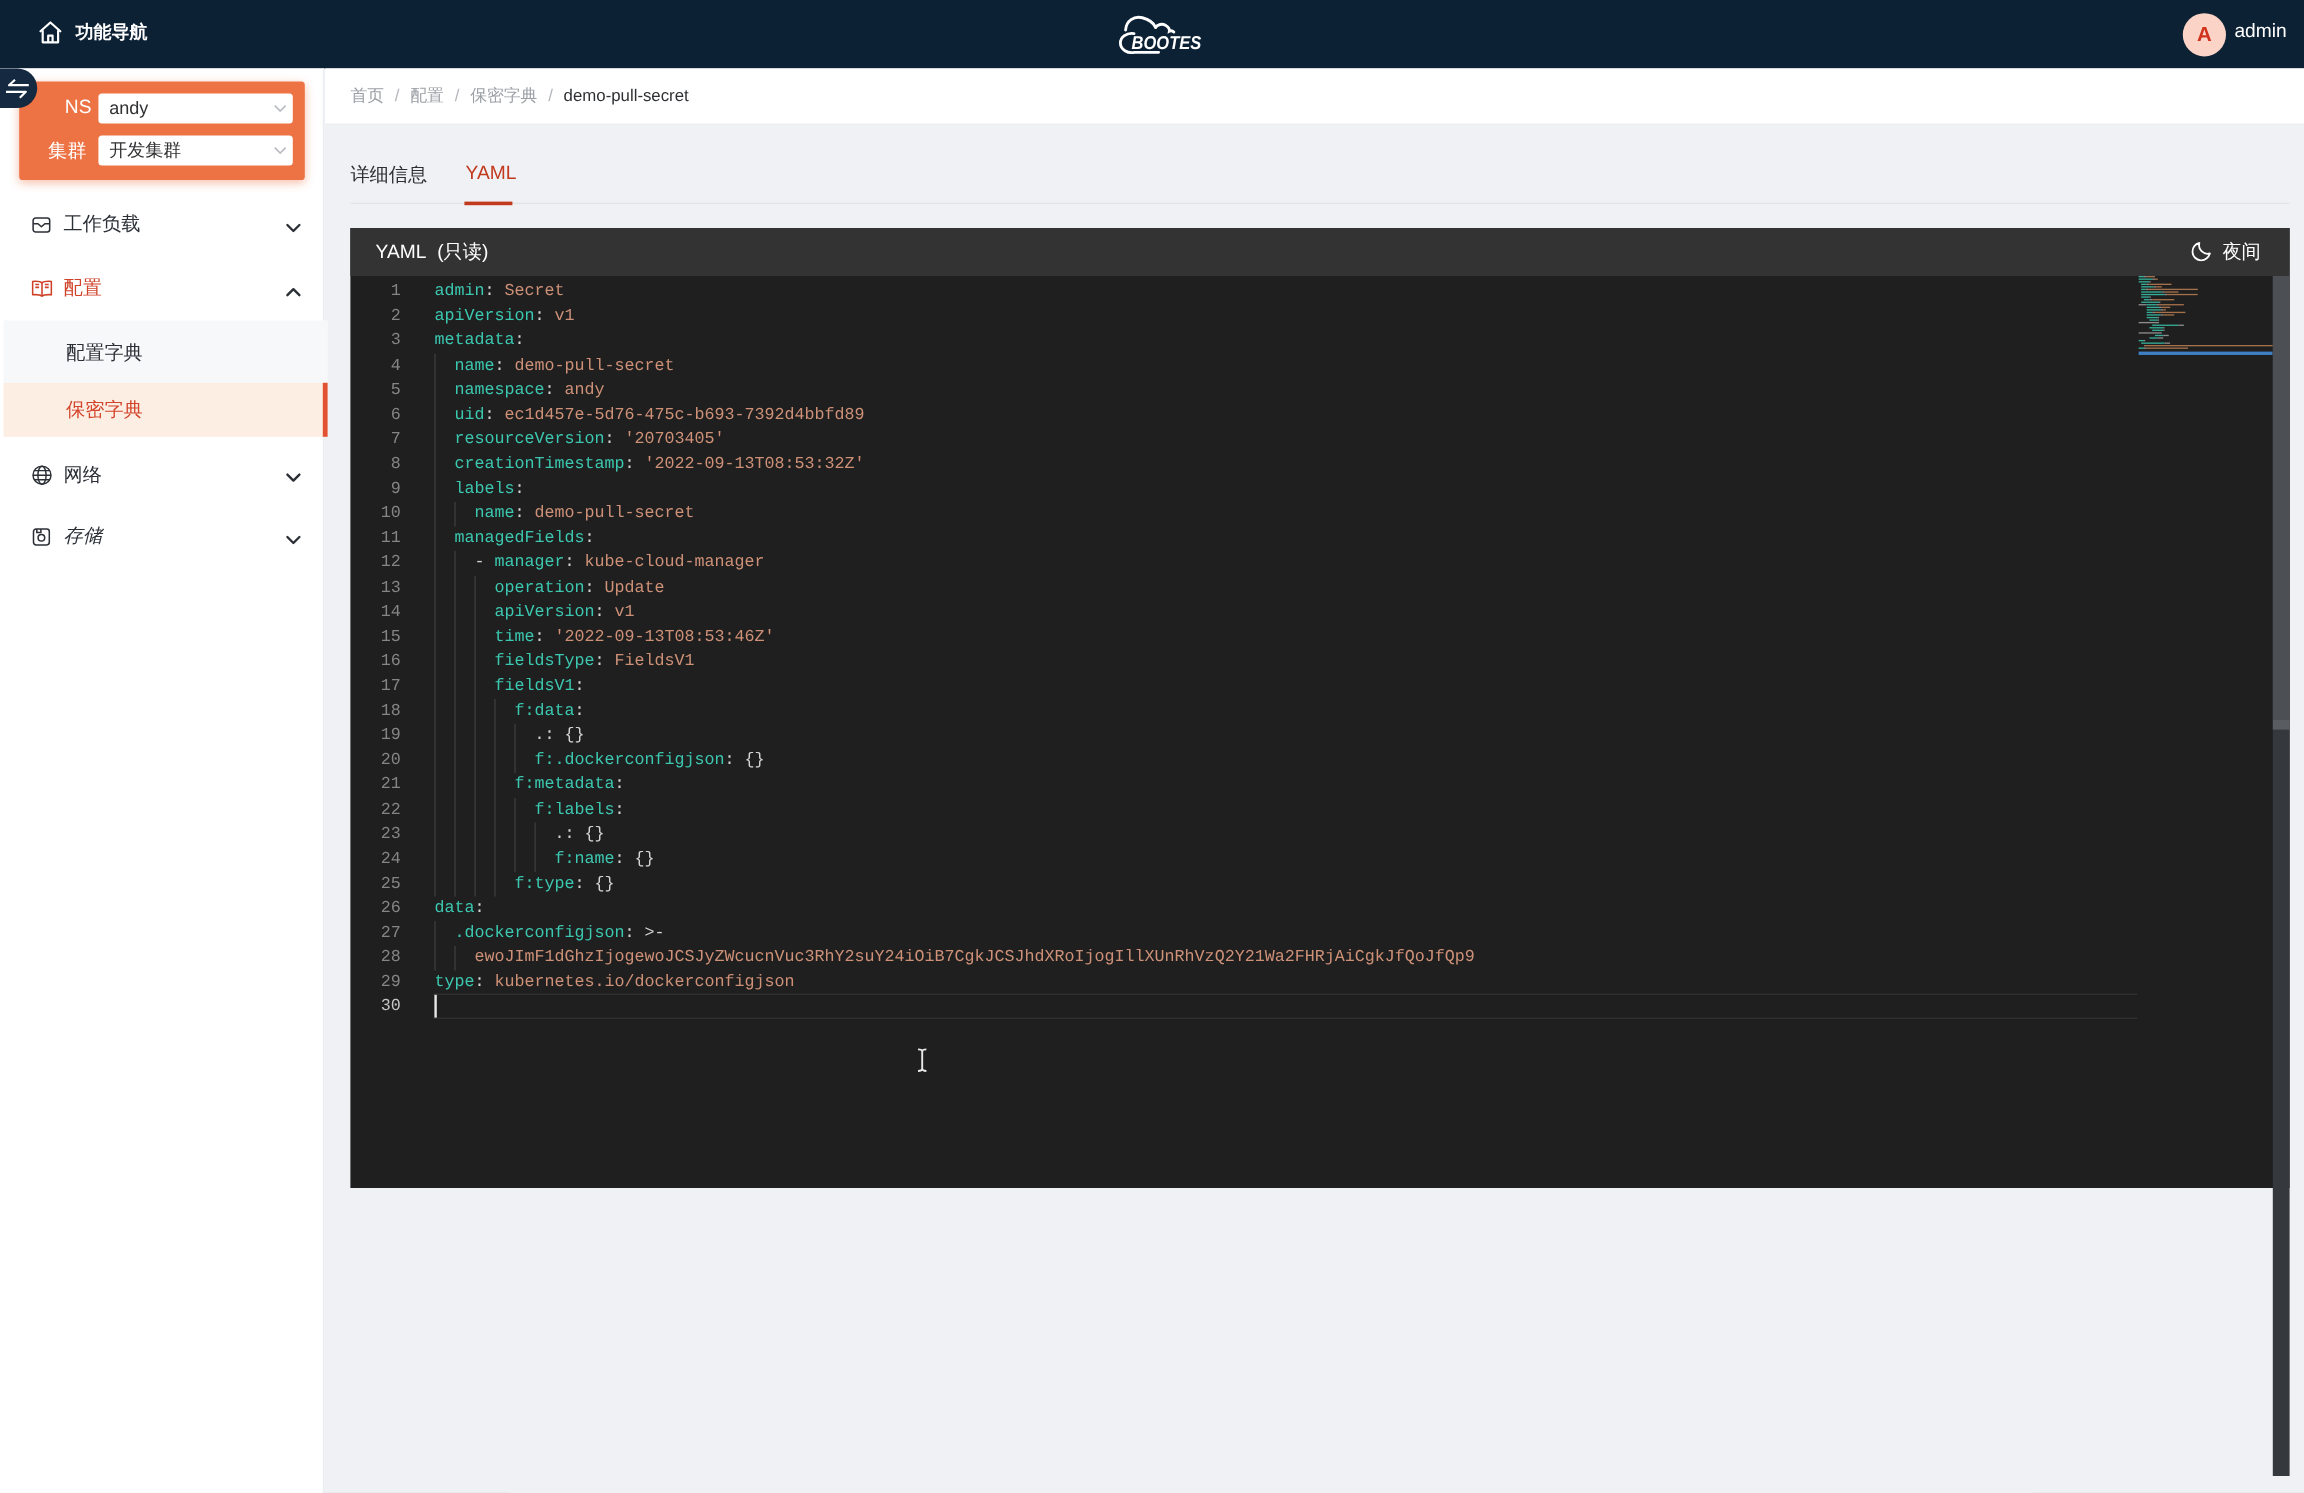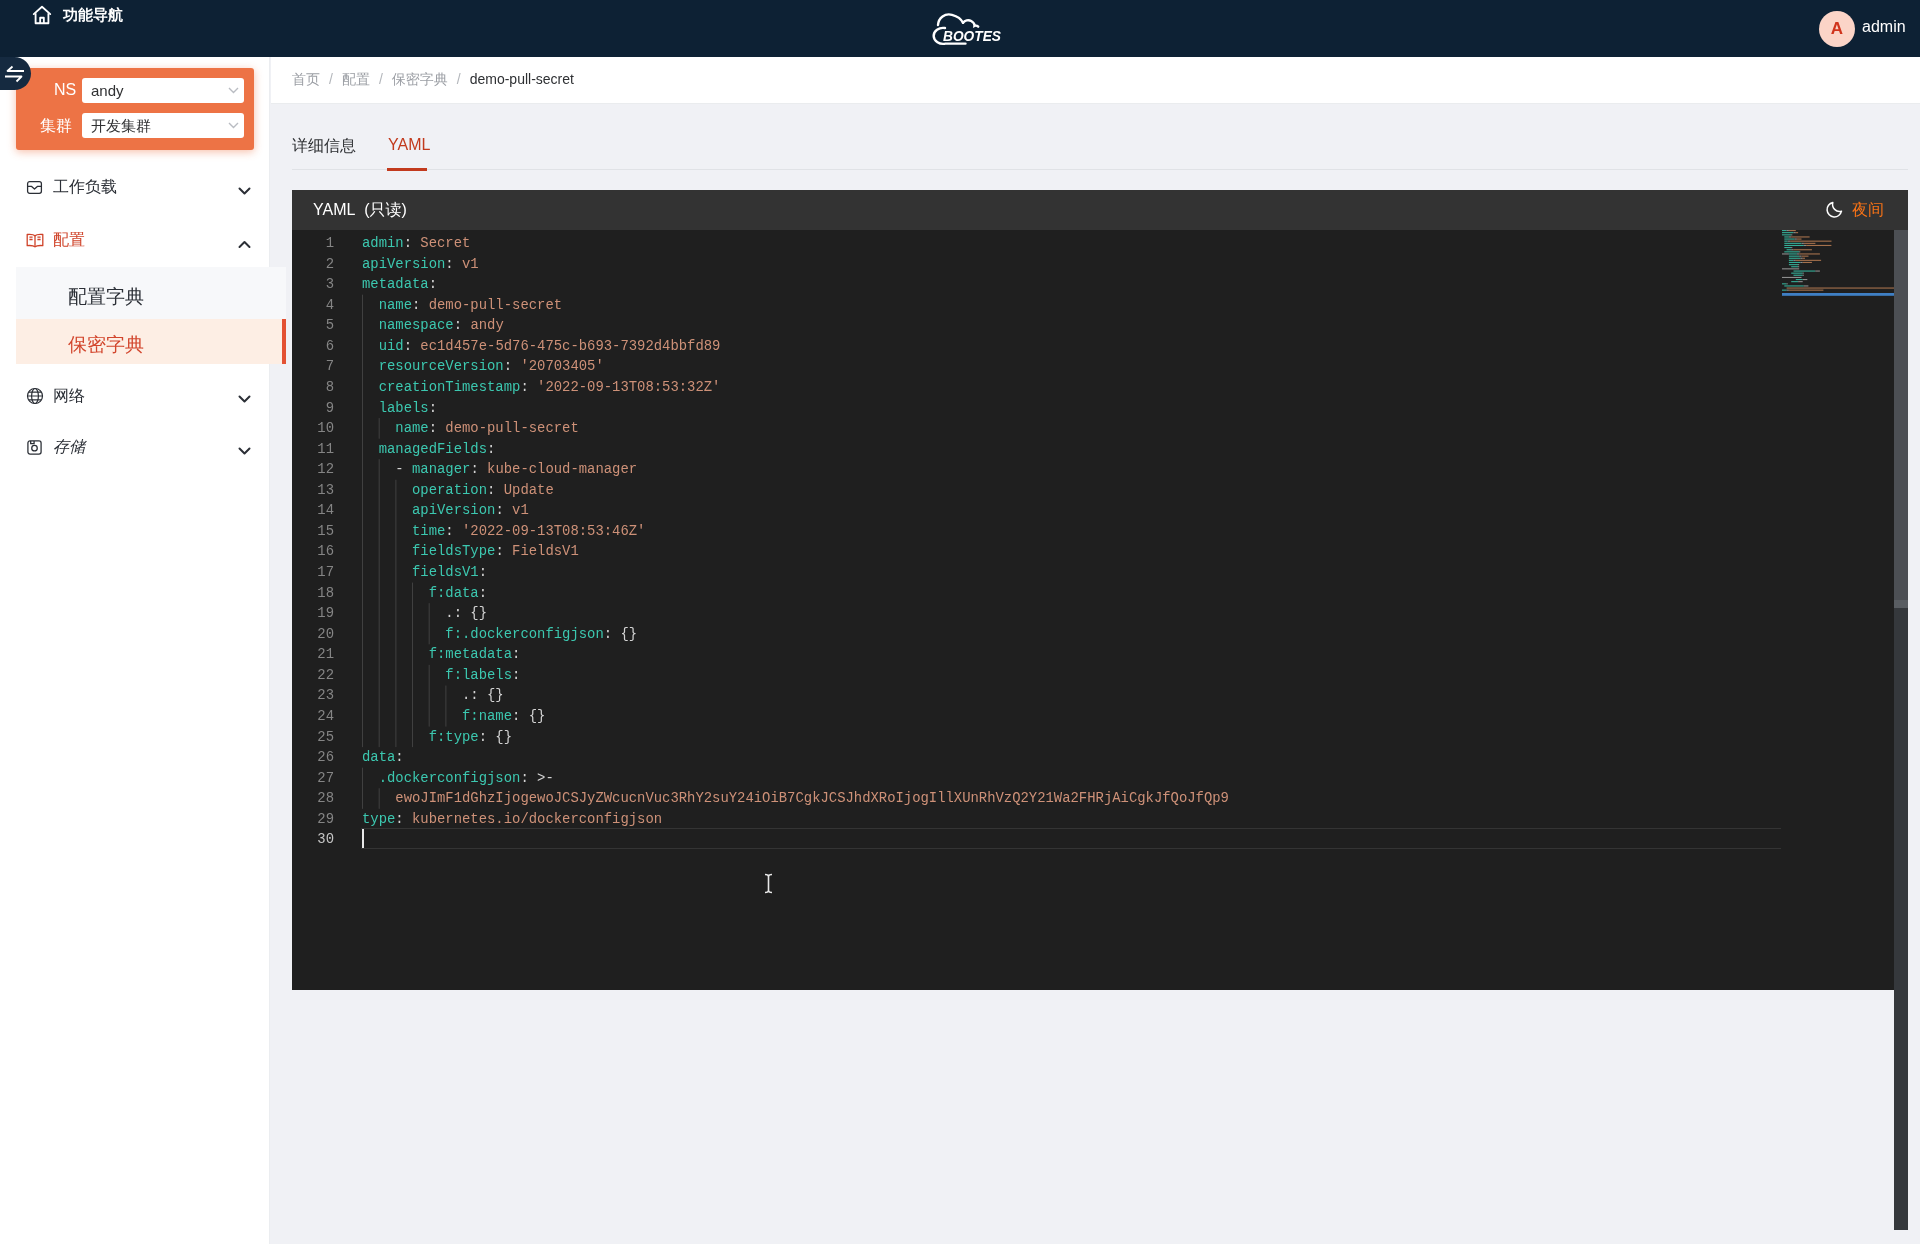--- a/index.html
+++ b/index.html
@@ -1,20 +1,20 @@
 <!DOCTYPE html>
 <html><head>
 <meta charset="utf-8">
 <style>
   * { margin:0; padding:0; box-sizing:border-box; }
   html,body { width:1920px; height:1244px; overflow:hidden; background:#f0f1f5;
     font-family:"Liberation Sans", sans-serif; }
   
   #nav { position:absolute; left:0; top:0; width:1920px; height:57px; background:#0d2134; }
-  #nav .left { position:absolute; left:31px; top:4px; display:flex; align-items:center; color:#fff;font-family:Liberation Mono, monospace; }
+  #nav .left { position:absolute; left:31px; top:16px; display:flex; align-items:center; color:#fff;font-family:Liberation Mono, monospace; }
   #nav .left .txt { font-size:15px; font-weight:bold; margin-left:10px; }
   #logo { position:absolute; left:925px; top:6px; }
   #avatar { position:absolute; left:1819px; top:11px; width:36px; height:36px; border-radius:50%;
     background:#fbd4c7; color:#d0331c; font-weight:bold; font-size:17px; text-align:center; line-height:36px; }
   #adminname { position:absolute; left:1862px; top:18px; color:#fff; font-size:16px; }
   
   #side { position:absolute; left:0; top:57px; width:270px; height:1187px; background:#fff;
     border-right:1px solid #ebedf0; }
   #collapse { position:absolute; left:0; top:57px; width:31px; height:33px; background:#152a40;
     border-radius:0 16.5px 16.5px 0; color:#fff; z-index:6; }
@@ -25,38 +25,38 @@
   .nsrow .lab { position:absolute; left:38px; top:3px; color:#fff; font-size:16px; }
   .nsrow .inp { position:absolute; left:66px; top:0; width:162px; height:25px; background:#fff;
     border-radius:3px; font-size:15px; color:#303133; line-height:25px; padding-left:9px; }
   .nsrow .car { position:absolute; left:212px; top:9px; width:11px; height:7px; }
   .nsrow .car svg { display:block; }
   
   .mitem { position:absolute; left:0; width:270px; height:52px; font-size:16px; color:#2b2f36;padding-left:24px; }
   .mitem .ic { position:absolute; left:26px; top:17px; }
   .mitem .t { position:absolute; left:53px; top:16px; }
   .mitem .chev { position:absolute; left:238px; top:21px; }
-  .sub { position:absolute; left:16px; width:270px; height:48px; font-size:19px; color:#2b2f36;text-align:right; }
+  .sub { position:absolute; left:3px; width:270px; height:48px; font-size:16px; color:#2b2f36;text-align:right; }
   .sub .t { position:absolute; left:52px; top:15px; }
   
   #crumbbar { position:absolute; left:271px; top:57px; width:1649px; height:47px; background:#fff;
     border-bottom:1px solid #eaecee; font-size:14px; }
   #crumbbar .in { position:absolute; left:21px; top:14px; color:#9b9ea4; }
   #crumbbar .dark { color:#2e3033; }
   #crumbbar .sep { margin:0 9px; color:#b3b6bb; }
   .tab { position:absolute; top:136px; font-size:16px; }
   #tab1 { left:292px; color:#2e3033; }
   #tab2 { left:388px; color:#c23a1d; }
   #tabline { position:absolute; left:292px; top:169px; width:1616px; height:1px; background:#e0e2e6; }
   #tabred { position:absolute; left:387px; top:168px; width:40px; height:3px; background:#c23a1d; }
   
   #editor { position:absolute; left:292px; top:190px; width:1616px; height:800px; background:#1f1f1f; }
   #edhead { position:absolute; left:0; top:0; width:1616px; height:40px; background:#333333; }
   #edhead .t { position:absolute; left:21px; top:10px; color:#fff; font-size:16px; }
-  #edhead .night { position:absolute; right:24px; top:10px; color:#f97316; font-size:16px; }
+  #edhead .night { position:absolute; right:24px; top:10px; color:#ffffff; font-size:16px; }
   #edbody { position:absolute; left:0; top:40px; width:1616px; height:1000px; }
   pre { font-family:"Liberation Mono", monospace; font-size:13.9px; line-height:20.566px; }
   #nums { position:absolute; left:0; top:3px; width:42px; text-align:right; color:#858585; }
   #nums .cur { color:#c6c6c6;margin-left:11px; }
   #code { position:absolute; left:70px; top:3px; color:#d4d4d4; }
   .k { color:#3cc8b0; }
   .v { color:#ce9178; }
   #guides { position:absolute; left:0; top:3px; }
   #cursor { position:absolute; left:70px; top:599px; width:2px; height:19px; background:#e8e8e8; }
   #lineh { position:absolute; left:69px; top:598px; width:1420px; height:21px;

